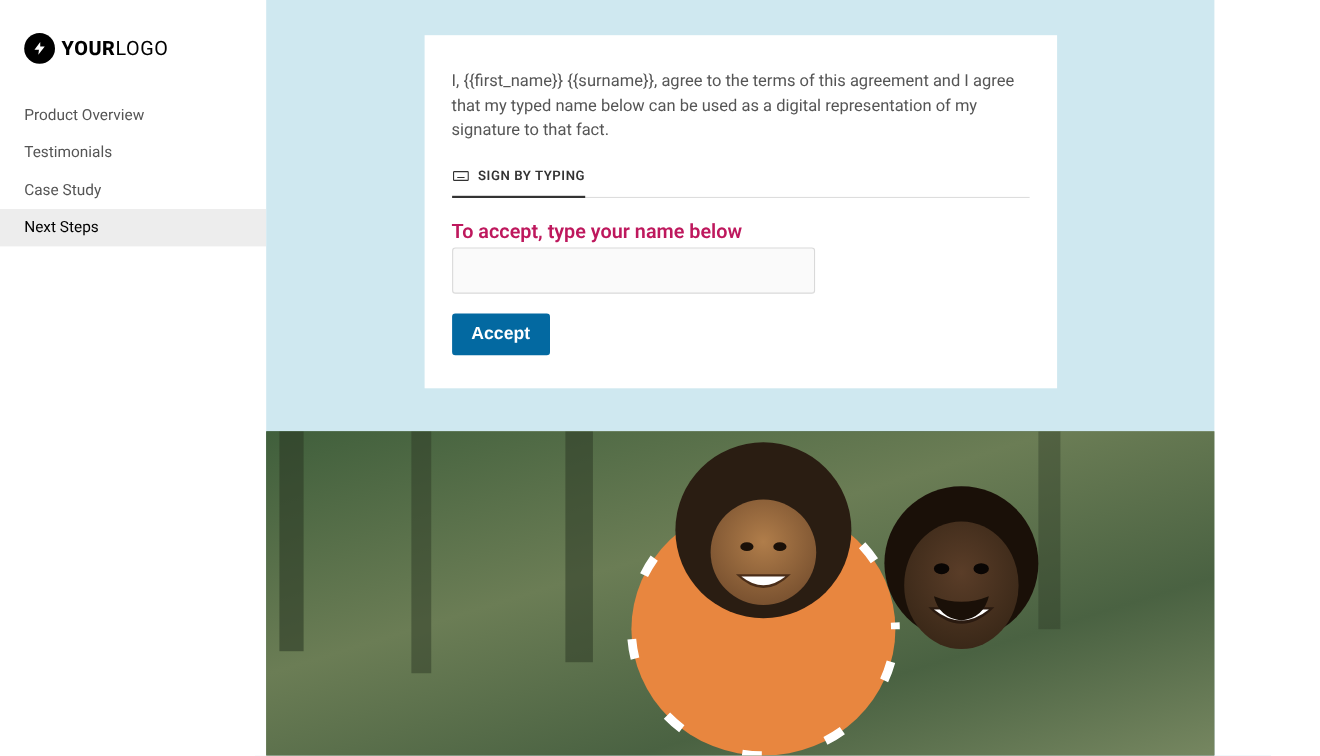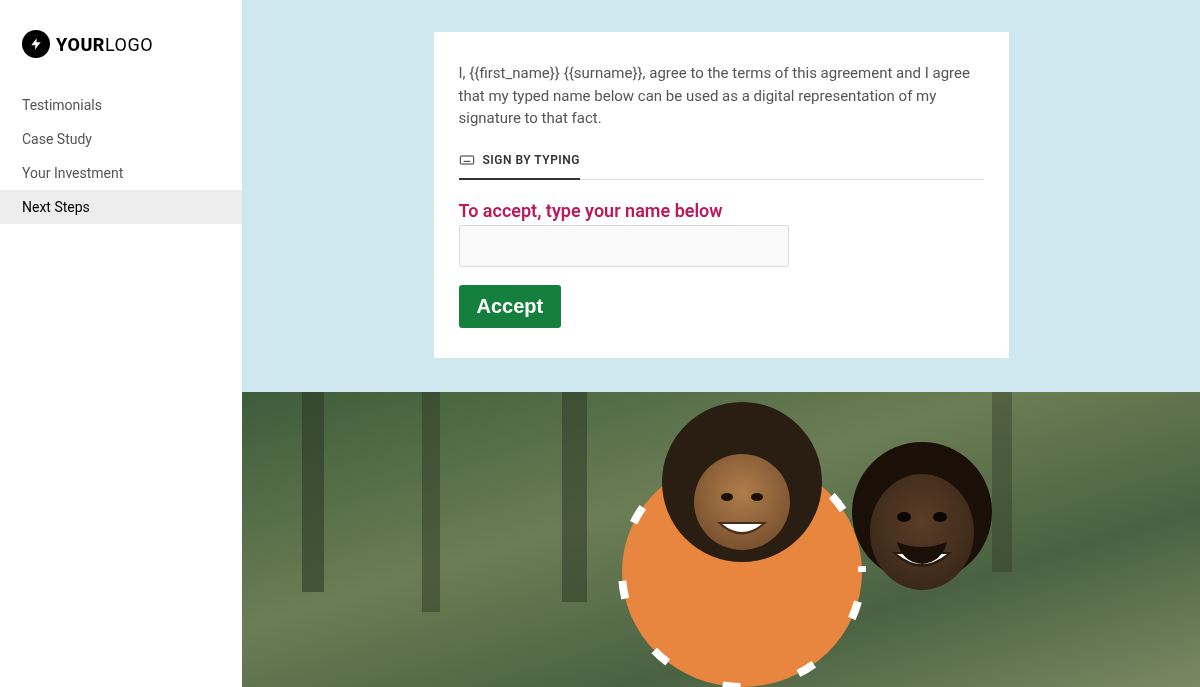--- a/index.html
+++ b/index.html
@@ -1,17 +1,17 @@
 <!DOCTYPE html>
 <html><head>
 <meta charset="utf-8">
 <style>
   * { box-sizing: border-box; margin: 0; padding: 0; }
   html, body { height: 100%; font-family: -apple-system, BlinkMacSystemFont, "Segoe UI", Roboto, Arial, sans-serif; color: #4a4a4a; }
-  .app { display: flex; min-height: 687px; width: 1200px; }
+  .app { display: flex; min-height: 687px; width: 1104px; }
   .sidebar { width: 242px; background: #fff; padding-top: 30px; flex-shrink: 0; }
   .logo { display: flex; align-items: center; gap: 6px; padding: 0 22px 30px 22px; }
   .logo-icon { width: 28px; height: 28px; border-radius: 50%; background: #000; display: flex; align-items: center; justify-content: center; }
   .logo-icon svg { width: 14px; height: 14px; fill: #fff; }
   .logo-text { font-size: 18px; letter-spacing: 0.5px; }
   .logo-bold { font-weight: 800; color:#000; }
   .logo-light { font-weight: 400; color:#000; }
   .nav { list-style: none; }
   .nav-item { padding: 9px 22px; font-size: 14px; color: #555; cursor: pointer; }
   .nav-item.active { background: #ededed; color: #000; font-weight: 400; }
@@ -19,43 +19,43 @@
   .top-area { flex: 0 0 392px; display: flex; align-items: flex-start; justify-content: center; padding: 32px 0 0 0; }
   .card { width: 575px; background: #fff; padding: 30px 25px 30px 25px; }
   .agree-text { font-size: 15px; line-height: 1.5; color: #555; margin-bottom: 22px; }
   .tabs { display: flex; gap: 32px; border-bottom: 1px solid #ddd; margin-bottom: 20px; }
   .tab { display: flex; align-items: center; gap: 8px; padding: 0 0 10px 0; font-size: 12px; letter-spacing: 0.5px; cursor: pointer; border-bottom: 2px solid transparent; margin-bottom: -1px; color: #9b9b9b; }
   .tab.active { color: #333; border-bottom-color: #333; font-weight: 600; }
   .tab-icon { width: 16px; height: 16px; display: inline-flex; }
   .tab-icon svg { width: 16px; height: 16px; }
   .prompt { font-size: 18px; font-weight: 600; color: #be185d; margin-bottom: 4px; }
   .name-input { width: 330px; height: 42px; border: 1px solid #d9d9d9; border-radius: 3px; background: #fafafa; padding: 0 12px; font-size: 15px; }
-  .accept-btn { margin-top: 18px; background: #15803d; color: #fff; border: none; border-radius: 3px; padding: 10px 18px; font-size: 20px; font-weight: 600; cursor: pointer; }
+  .accept-btn { margin-top: 18px; background: #0369a1; color: #fff; border: none; border-radius: 3px; padding: 10px 18px; font-size: 16px; font-weight: 600; cursor: pointer; }
   .hero { flex: 1; min-height: 295px; background: linear-gradient(135deg,#3d5d3a 0%, #6b7d55 25%, #4a6242 50%, #7a8a63 75%, #5a6e4d 100%); position: relative; overflow: hidden; }
   .hero svg { position:absolute; inset:0; width:100%; height:100%; }
 </style>
 </head>
 <body>
 
 <div class="app">
   <aside class="sidebar">
     <div class="logo">
       <span class="logo-icon">
         <svg viewBox="0 0 24 24">
             <path d="M13 2 L4 14 H11 L10 22 L20 9 H13 Z"></path>
           </svg>
       </span>
       <span class="logo-text">
         <span class="logo-bold">YOUR</span><span class="logo-light">LOGO</span>
       </span>
     </div>
     <ul class="nav">
+      <li class="nav-item">Product Overview</li>
       <li class="nav-item">Testimonials</li>
       <li class="nav-item">Case Study</li>
-      <li class="nav-item">Your Investment</li>
       <li class="nav-item active">Next Steps</li>
     </ul>
   </aside>
 
   <main class="main">
     <div class="top-area">
       <div class="card">
         <p class="agree-text">I, {{first_name}} {{surname}}, agree to the terms of this agreement and I agree that my typed name below can be used as a digital representation of my signature to that fact.</p>
 
         <div class="tabs">

